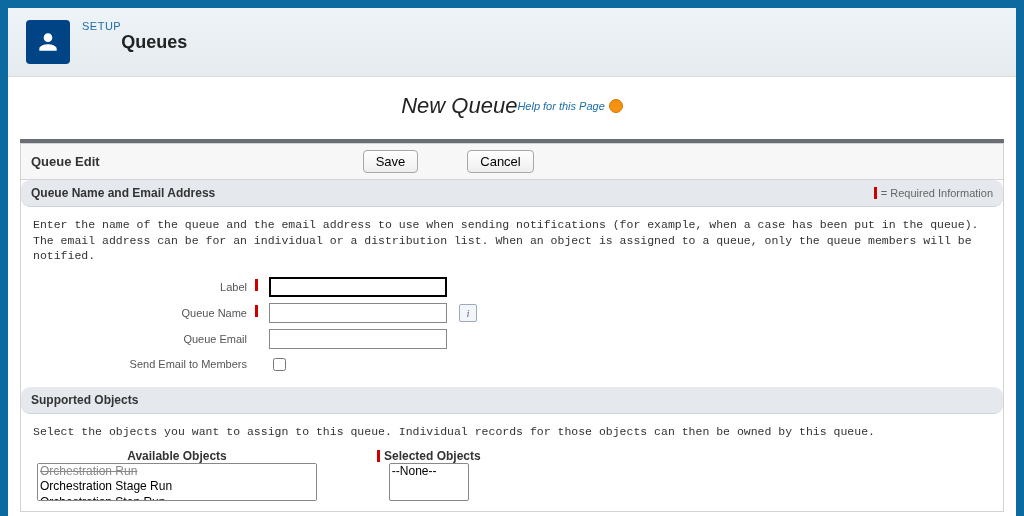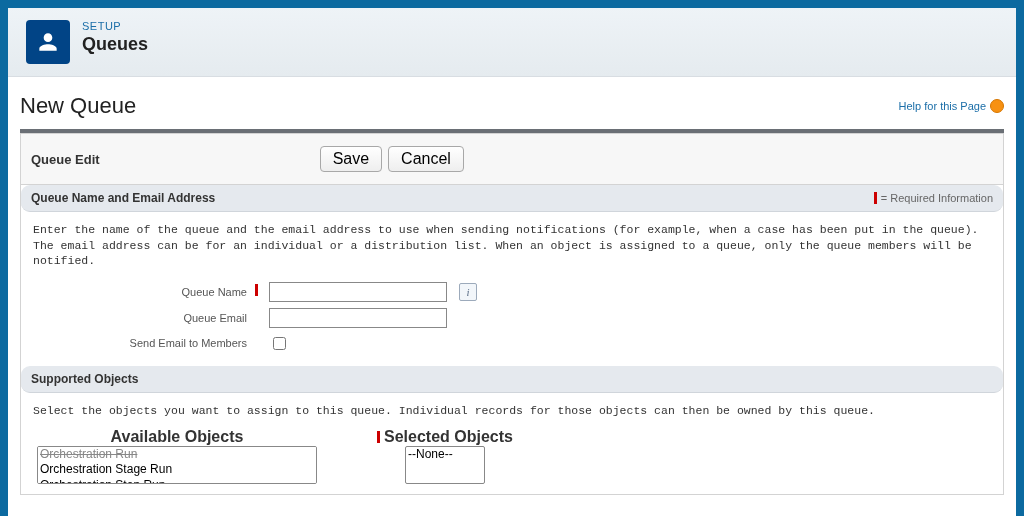--- a/index.html
+++ b/index.html
@@ -28,53 +28,55 @@
     align-items: flex-start;
     gap: 12px;
   }
   .setup-icon {
     width: 44px; height: 44px;
     background: #014486;
     border-radius: 4px;
     display: flex; align-items: center; justify-content: center;
   }
   .setup-icon svg { width: 26px; height: 26px; fill: #fff; }
-  .setup-titles { display: flex; flex-direction: column; }
+  .setup-titles { display: flex; }
   .setup-eyebrow { font-size: 11px; color: #1b6ea8; letter-spacing: 0.5px; }
-  .setup-title { font-size: 18px; font-weight: bold; color: #222; margin-top: 2px; }
+  .setup-title { font-size: 18px; font-weight: bold; color: #222; margin-top: 12px; }
   .page-body {
     padding: 12px 12px 0 12px;
   }
   .page-title-row {
-    display: flex; justify-content: space-between; align-items: center;
-    margin: 4px 0 10px 0;
+    display: flex; justify-content: center; align-items: center;
+    margin: 4px 0 20px 0;
+    font-style: italic;
   }
   .page-title { font-size: 22px; color: #222; font-weight: normal; }
   .help-link { color: #1b6ea8; font-size: 11px; display: flex; align-items: center; gap: 4px; cursor: pointer; }
   .help-icon { width: 12px; height: 12px; border-radius: 50%; background: #f79112; border: 1px solid #d67600; display:inline-block; }
   hr.thick { border: none; border-top: 4px solid #6a6f75; margin: 0; }
   .panel {
     border: 1px solid #d3d3d3;
     margin-top: 0;
   }
   .toolbar {
     display: flex; align-items: center;
-    padding: 12px 10px;
+    padding: 6px 10px;
     border-bottom: 1px solid #d3d3d3;
     background: #f7f7f7;
   }
   .toolbar-title { font-weight: bold; font-size: 13px; color: #333; margin-right: 220px;}
   .btn {
-    font-size: 16px;
+    font-size: 13px;
     padding: 3px 12px;
     border: 1px solid #a8a8a8;
     border-radius: 4px;
     background: linear-gradient(#fff, #eee);
     cursor: pointer;
     margin-right: 6px;
+    margin-left: 43px;
   }
   .section-header {
     background: #e5e9ee;
     padding: 6px 10px;
     font-weight: bold;
     font-size: 12px;
     color: #333;
     border-bottom: 1px solid #d0d5db;
     display: flex; justify-content: space-between; align-items: center; border-radius: 9px;
   }
@@ -103,21 +105,21 @@
     font-style: italic;
     font-size: 11px;
     color: #5b6e88;
     background: #f2f6fa;
     margin-left: 4px;
     cursor: pointer;
   }
   .checkbox { width: 13px; height: 13px; }
   .dual-lists { display: flex; gap: 60px; margin-top: 10px; padding-left: 4px;}
   .list-col { display: flex; flex-direction: column; align-items:center; }
-  .list-title { font-weight: bold; font-size: 16px; display:flex; align-items:center; gap:4px;}
+  .list-title { font-weight: bold; font-size: 12px; display:flex; align-items:center; gap:4px;}
   select.multi {
     min-width: 280px; height: 38px;
     font-size: 12px;
     border: 1px solid #888;
   }
   select.multi.narrow { min-width: 80px;}
   option.cut-top { color: #888; text-decoration: line-through; }
 </style>
 </head>
 <body>
@@ -157,20 +159,26 @@
         <span class="req-note">
           <span class="req-bar"></span>
           <span>= Required Information</span>
         </span>
       </div>
       <div class="section-body">
         <div class="desc">Enter the name of the queue and the email address to use when sending notifications (for example, when a case has been put in the queue). The email address can be for an individual or a distribution list. When an object is assigned to a queue, only the queue members will be notified.</div>
 
         <table class="form-table">
           <tbody>
+              <tr>
+            <td class="form-label">Label</td>
+            <td class="req-cell"><span class="req-bar"></span></td>
+            <td><input type="text" class="input-text input-focus" value="" style=""></td>
+            <td></td>
+          </tr>
           <tr>
             <td class="form-label">Queue Name</td>
             <td class="req-cell"><span class="req-bar"></span></td>
             <td><input type="text" class="input-text" value="" style=""></td>
             <td><span class="info-btn">i</span></td>
           </tr>
           <tr>
             <td class="form-label">Queue Email</td>
             <td class="req-cell"></td>
             <td><input type="text" class="input-text" value="" style=""></td>

